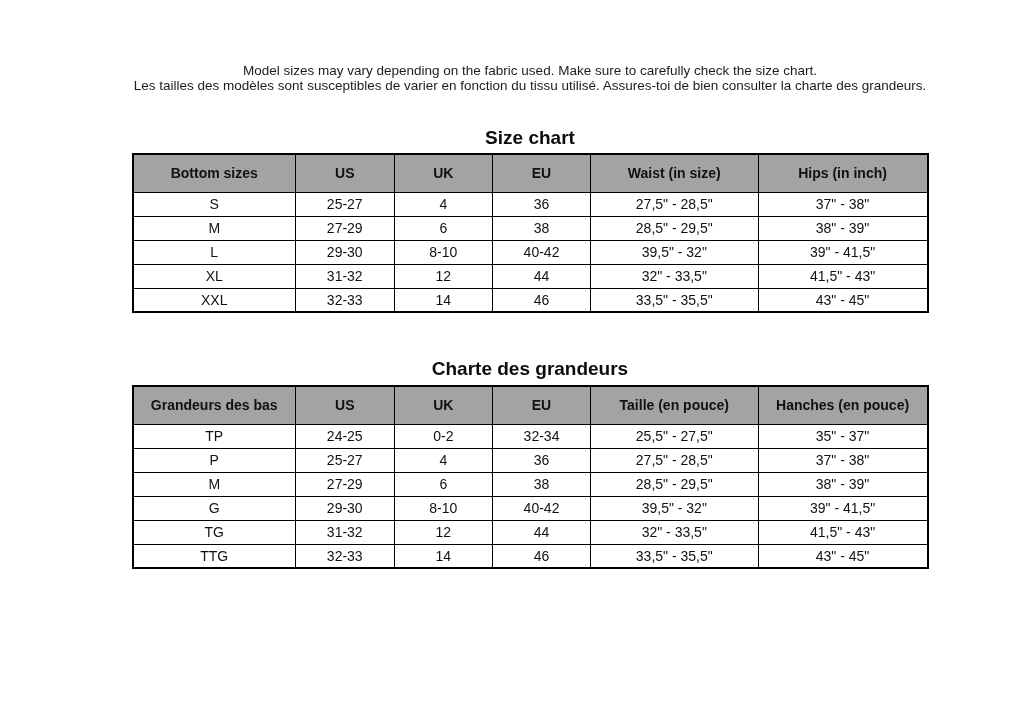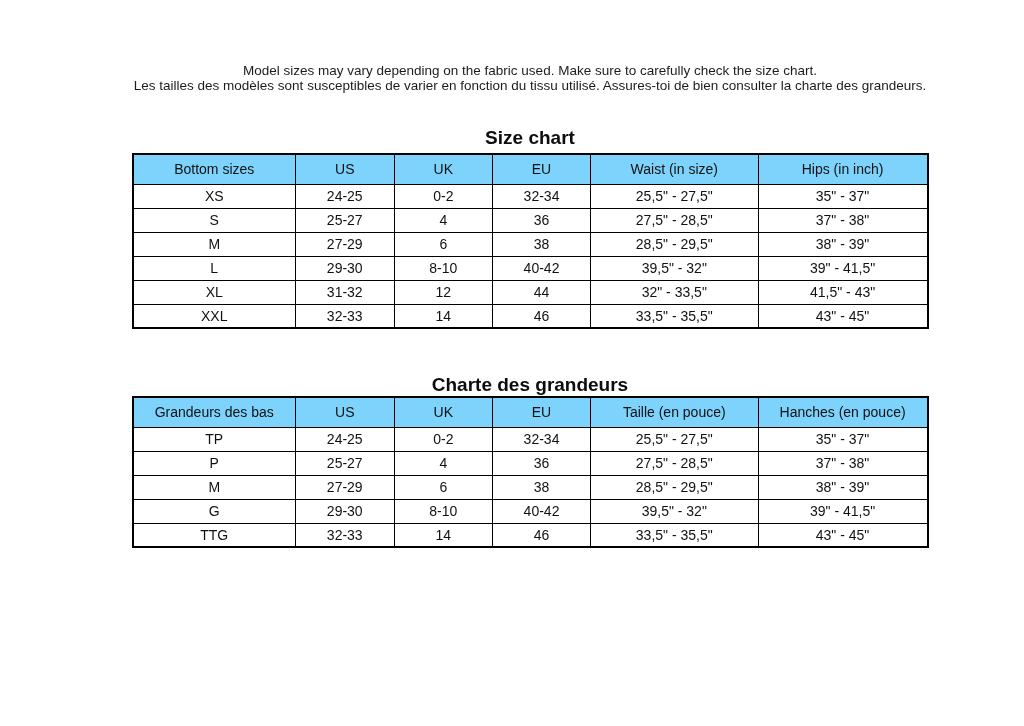--- a/index.html
+++ b/index.html
@@ -22,21 +22,21 @@
     color: #1c1c1c;
   }
   .intro + .intro { margin-top: 0; }
   .chart-title {
     text-align: center;
     font-size: 19px;
     font-weight: bold;
     color: #0d0d0d;
   }
   .chart-title.first { margin-top: 34px; margin-bottom: 4px; }
-  .chart-title.second { margin-top: 45px; }
+  .chart-title.second { margin-top: 45px; margin-bottom: 5px; }
   table.size-table {
     width: 797px;
     margin: 0 auto;
     border-collapse: collapse;
     table-layout: fixed;
     border: 2.5px solid #000000;
   }
   table.size-table col.c0 { width: 20.5%; }
   table.size-table col.c1 { width: 12.4%; }
   table.size-table col.c2 { width: 12.4%; }
@@ -44,23 +44,23 @@
   table.size-table col.c4 { width: 21.1%; }
   table.size-table col.c5 { width: 21.3%; }
   table.size-table th, table.size-table td {
     border: 1.5px solid #000000;
     text-align: center;
     vertical-align: middle;
     font-size: 14px;
     padding: 0 2px;
   }
   table.size-table th {
-    background: #7dd3fc;
-    font-weight: normal;
-    height: 30px;
+    background: #a3a3a3;
+    font-weight: bold;
+    height: 38px;
   }
   table.size-table td {
     background: #ffffff;
     height: 24px;
   }
 </style>
 </head>
 <body>
 
 <div class="page">
@@ -83,28 +83,20 @@
           <th>Bottom sizes</th>
           <th>US</th>
           <th>UK</th>
           <th>EU</th>
           <th>Waist (in size)</th>
           <th>Hips (in inch)</th>
         </tr>
       </thead>
       <tbody>
         <tr>
-          <td>XS</td>
-          <td>24-25</td>
-          <td>0-2</td>
-          <td>32-34</td>
-          <td>25,5" - 27,5"</td>
-          <td>35" - 37"</td>
-        </tr>
-        <tr>
           <td>S</td>
           <td>25-27</td>
           <td>4</td>
           <td>36</td>
           <td>27,5" - 28,5"</td>
           <td>37" - 38"</td>
         </tr>
         <tr>
           <td>M</td>
           <td>27-29</td>
@@ -187,20 +179,28 @@
         </tr>
         <tr>
           <td>G</td>
           <td>29-30</td>
           <td>8-10</td>
           <td>40-42</td>
           <td>39,5" - 32"</td>
           <td>39" - 41,5"</td>
         </tr>
         <tr>
+          <td>TG</td>
+          <td>31-32</td>
+          <td>12</td>
+          <td>44</td>
+          <td>32" - 33,5"</td>
+          <td>41,5" - 43"</td>
+        </tr>
+        <tr>
           <td>TTG</td>
           <td>32-33</td>
           <td>14</td>
           <td>46</td>
           <td>33,5" - 35,5"</td>
           <td>43" - 45"</td>
         </tr>
       </tbody>
     </table>
 

